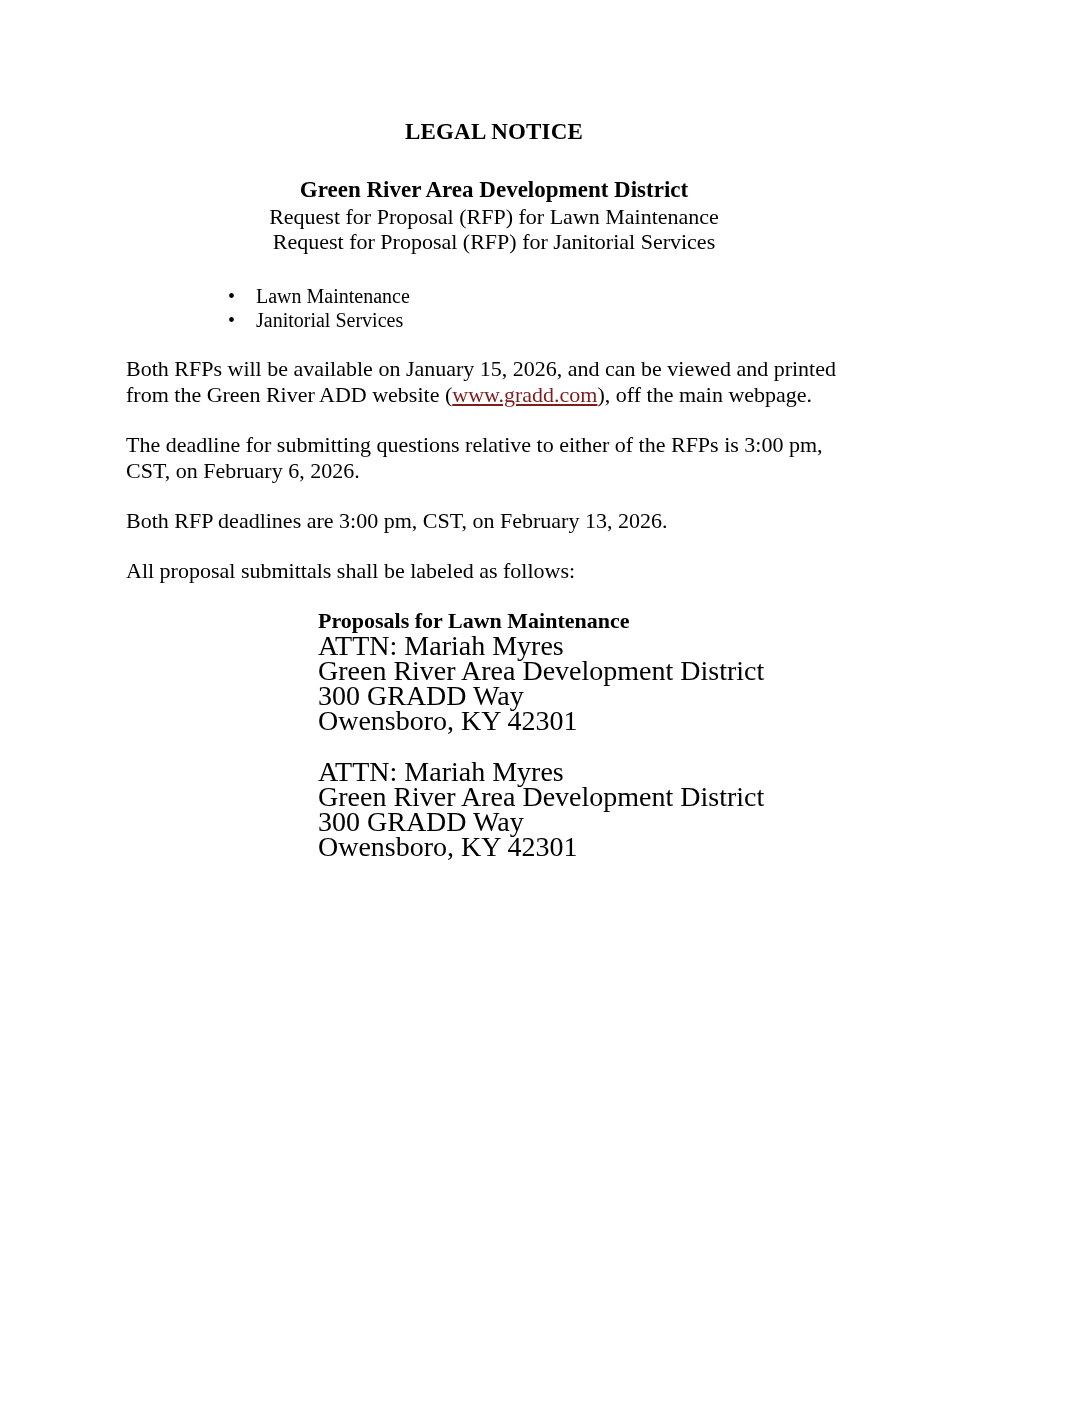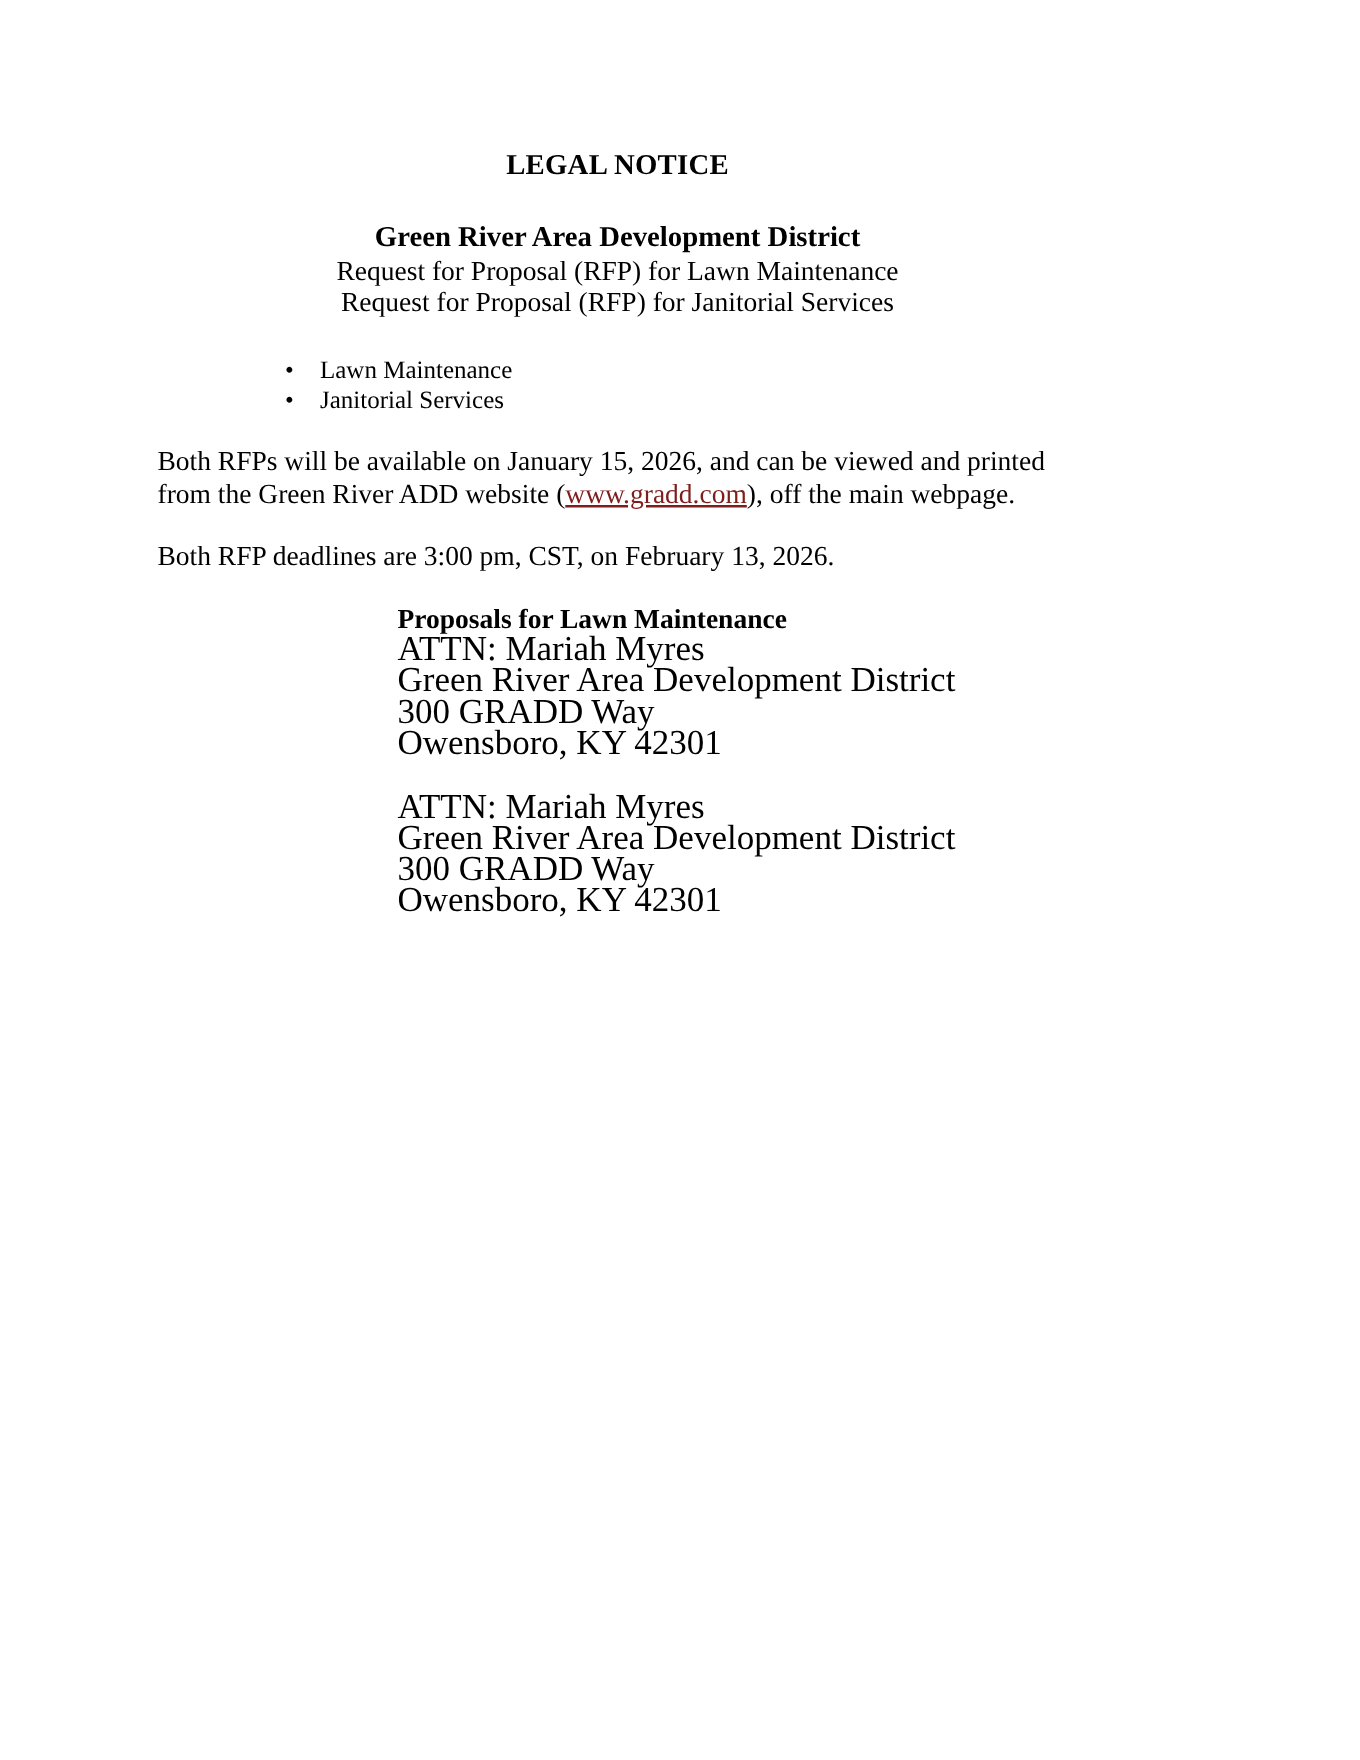--- a/index.html
+++ b/index.html
@@ -135,23 +135,25 @@
         <span>Lawn Maintenance</span>
       </li>
       <li>
         <span class="bullet-glyph">•</span>
         <span>Janitorial Services</span>
       </li>
     </ul>
 
     <p class="body-par"><span>Both RFPs will be available on January 15, 2026, and can be viewed and printed from the Green River ADD website (</span><a class="doc-link" href="#">www.gradd.com</a><span>), off the main webpage.</span></p>
 
+    <p class="body-par">The deadline for submitting questions relative to either of the RFPs is 3:00 pm, CST, on February 6, 2026.</p>
 
     <p class="body-par">Both RFP deadlines are 3:00 pm, CST, on February 13, 2026.</p>
 
+    <p class="body-par">All proposal submittals shall be labeled as follows:</p>
 
     <div class="address-group">
 
       <div class="address-block">
         <div class="address-heading">Proposals for Lawn Maintenance</div>
         <div class="address-line">ATTN: Mariah Myres</div>
         <div class="address-line">Green River Area Development District</div>
         <div class="address-line">300 GRADD Way</div>
         <div class="address-line">Owensboro, KY 42301</div>
       </div>

